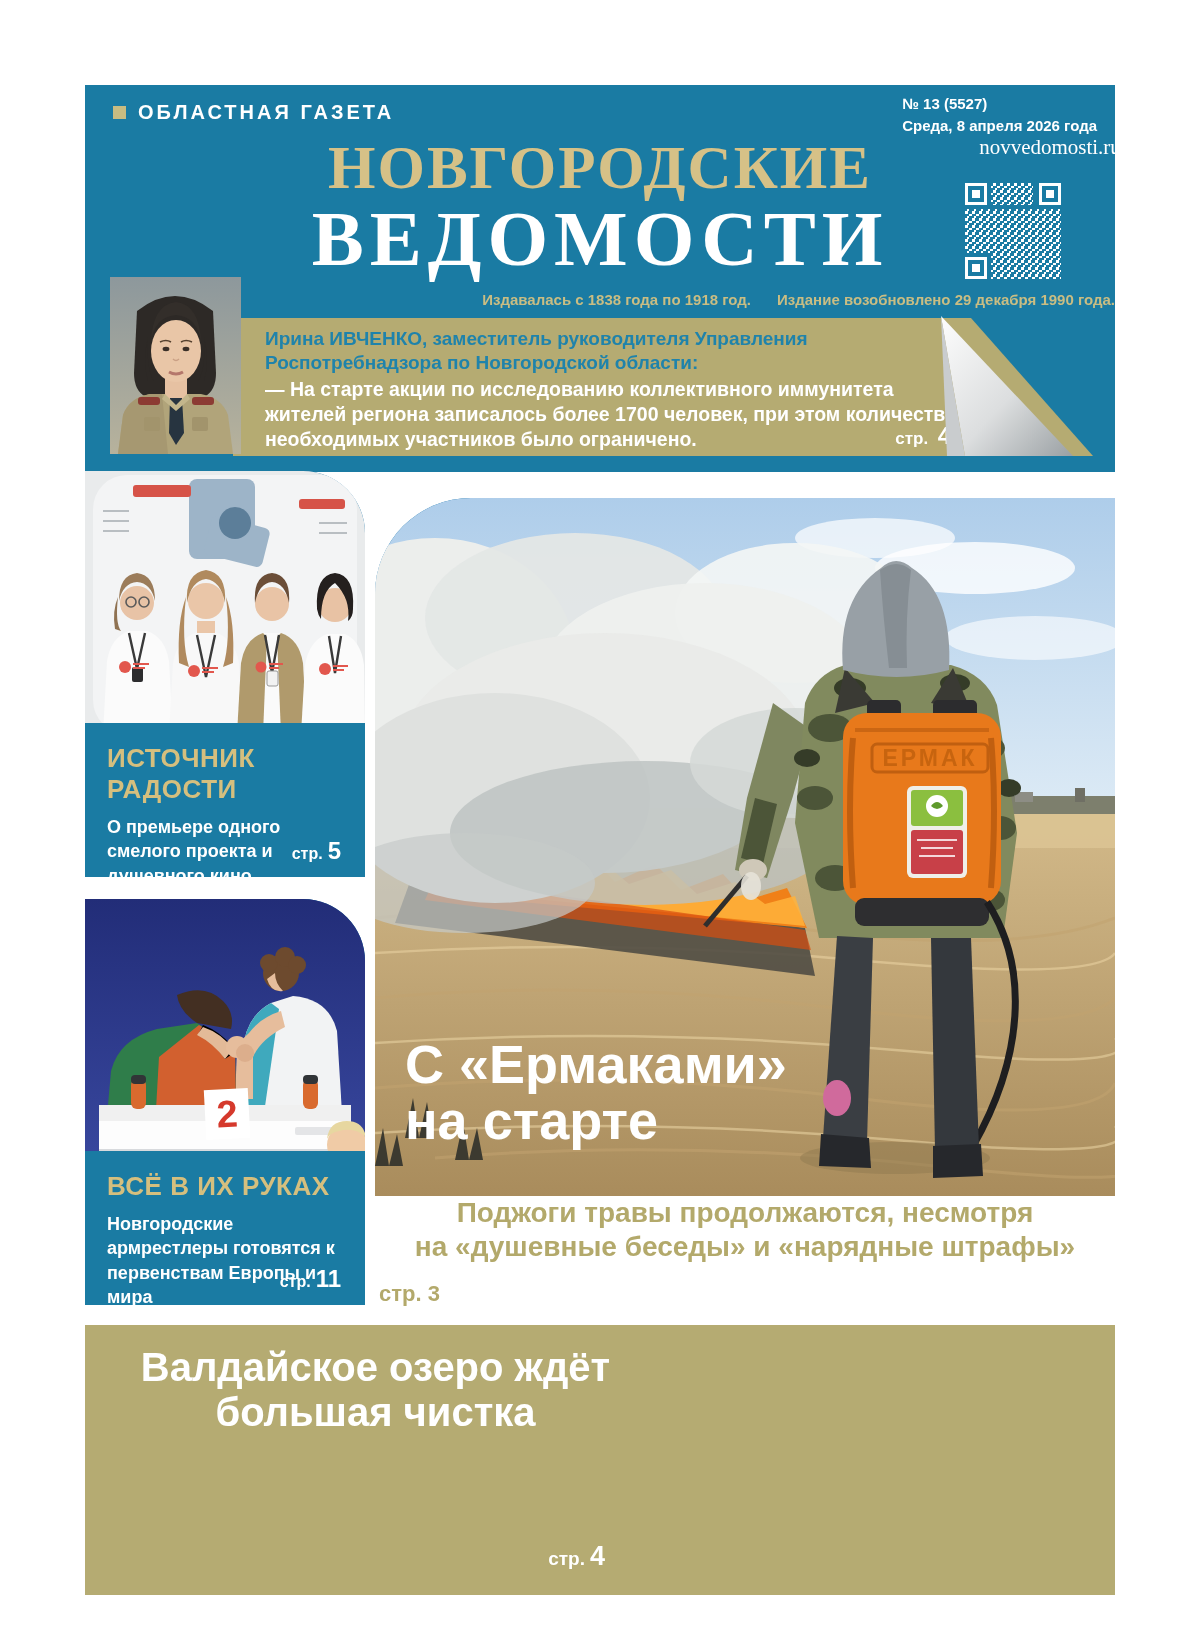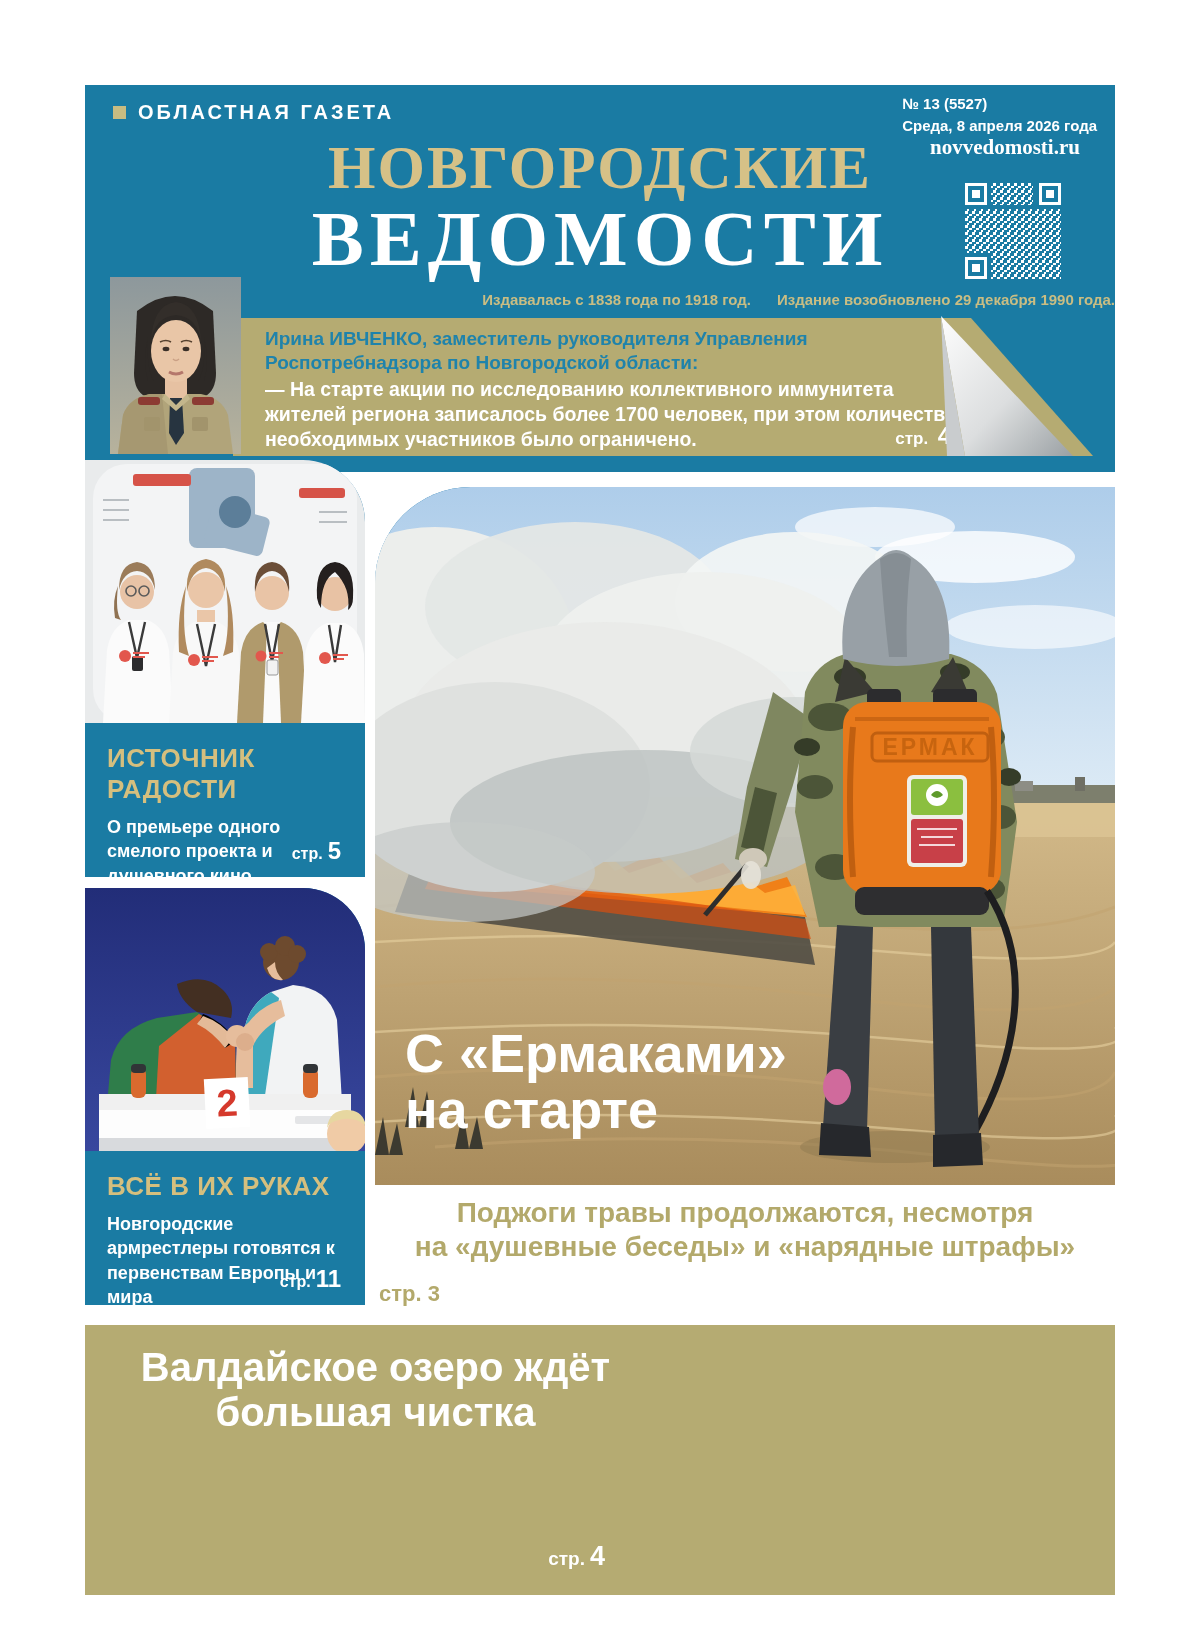--- a/index.html
+++ b/index.html
@@ -8,37 +8,37 @@
   
   .masthead-block{position:absolute;left:85px;top:85px;width:1030px;height:387px;background:#1a7ba3;}
   .kicker-row{position:absolute;left:28px;top:16px;display:flex;align-items:center;gap:12px;}
   .kicker-square{width:13px;height:13px;background:#c8bc82;display:inline-block;}
   .kicker{color:#fff;font-weight:bold;font-size:20px;letter-spacing:3px;}
   .issue-info{position:absolute;right:18px;top:8px;color:#fff;font-weight:bold;font-size:15px;line-height:1.45;}
   .masthead-titles{position:absolute;left:205px;top:52px;width:620px;text-align:center;
                    font-family:"Liberation Serif",serif;font-weight:bold;}
   .masthead-l1{font-size:61px;color:#d6c187;letter-spacing:2px;line-height:1;}
   .masthead-l2{font-size:78px;color:#ffffff;letter-spacing:6px;line-height:1;margin-top:2px;}
-  .site-url{position:absolute;left:845px;top:50px;width:240px;color:#fff;
-            font-family:"Liberation Serif",serif;font-weight:bold;font-size:21px;}
+  .site-url{position:absolute;left:845px;top:50px;width:240px;text-align:center;color:#fff;
+            font-family:"Liberation Serif",serif;font-weight:normal;font-size:21px;}
   .qr{position:absolute;left:880px;top:98px;}
   .history{position:absolute;left:0;top:206px;width:100%;text-align:right;color:#c9bd83;
            font-weight:bold;font-size:15px;}
   .history span + span{margin-left:26px;}
   .quote-box{position:absolute;left:148px;top:233px;width:860px;height:138px;background:#b5ab72;
              clip-path:polygon(0 0,738px 0,860px 138px,0 138px);padding:0;}
   .quote-attr{position:absolute;left:32px;top:9px;width:660px;color:#1f83ab;font-weight:bold;
               font-size:19px;line-height:1.25;}
   .quote-text{position:absolute;left:32px;top:59px;width:704px;color:#fff;font-weight:bold;
               font-size:19.5px;line-height:1.27;}
   .quote-ref{position:absolute;right:142px;bottom:6px;color:#fff;font-weight:bold;}
   .curl{position:absolute;left:850px;top:231px;}
   .portrait{position:absolute;left:25px;top:192px;width:131px;height:177px;}
   
-  .photo-frame{position:absolute;overflow:hidden;background:#0369a1;}
+  .photo-frame{position:absolute;overflow:hidden;background:#0369a1;margin-top:11px;}
   .round-tr{border-top-right-radius:62px;}
   .round-tl{border-top-left-radius:96px;}
   .teaser-cap{position:absolute;left:85px;width:280px;height:154px;background:#1a7ba3;box-sizing:border-box;
               padding:20px 22px 0 22px;}
   .teaser-title{color:#d5bf7e;font-weight:bold;font-size:26px;letter-spacing:.5px;}
   .teaser-desc{color:#fff;font-weight:bold;font-size:18px;line-height:1.35;margin-top:10px;}
   .pageref{position:absolute;right:24px;bottom:12px;color:#fff;font-weight:bold;}
   .pageref .lbl{font-size:16px;}
   .pageref .num{font-size:24px;margin-left:5px;}
   

